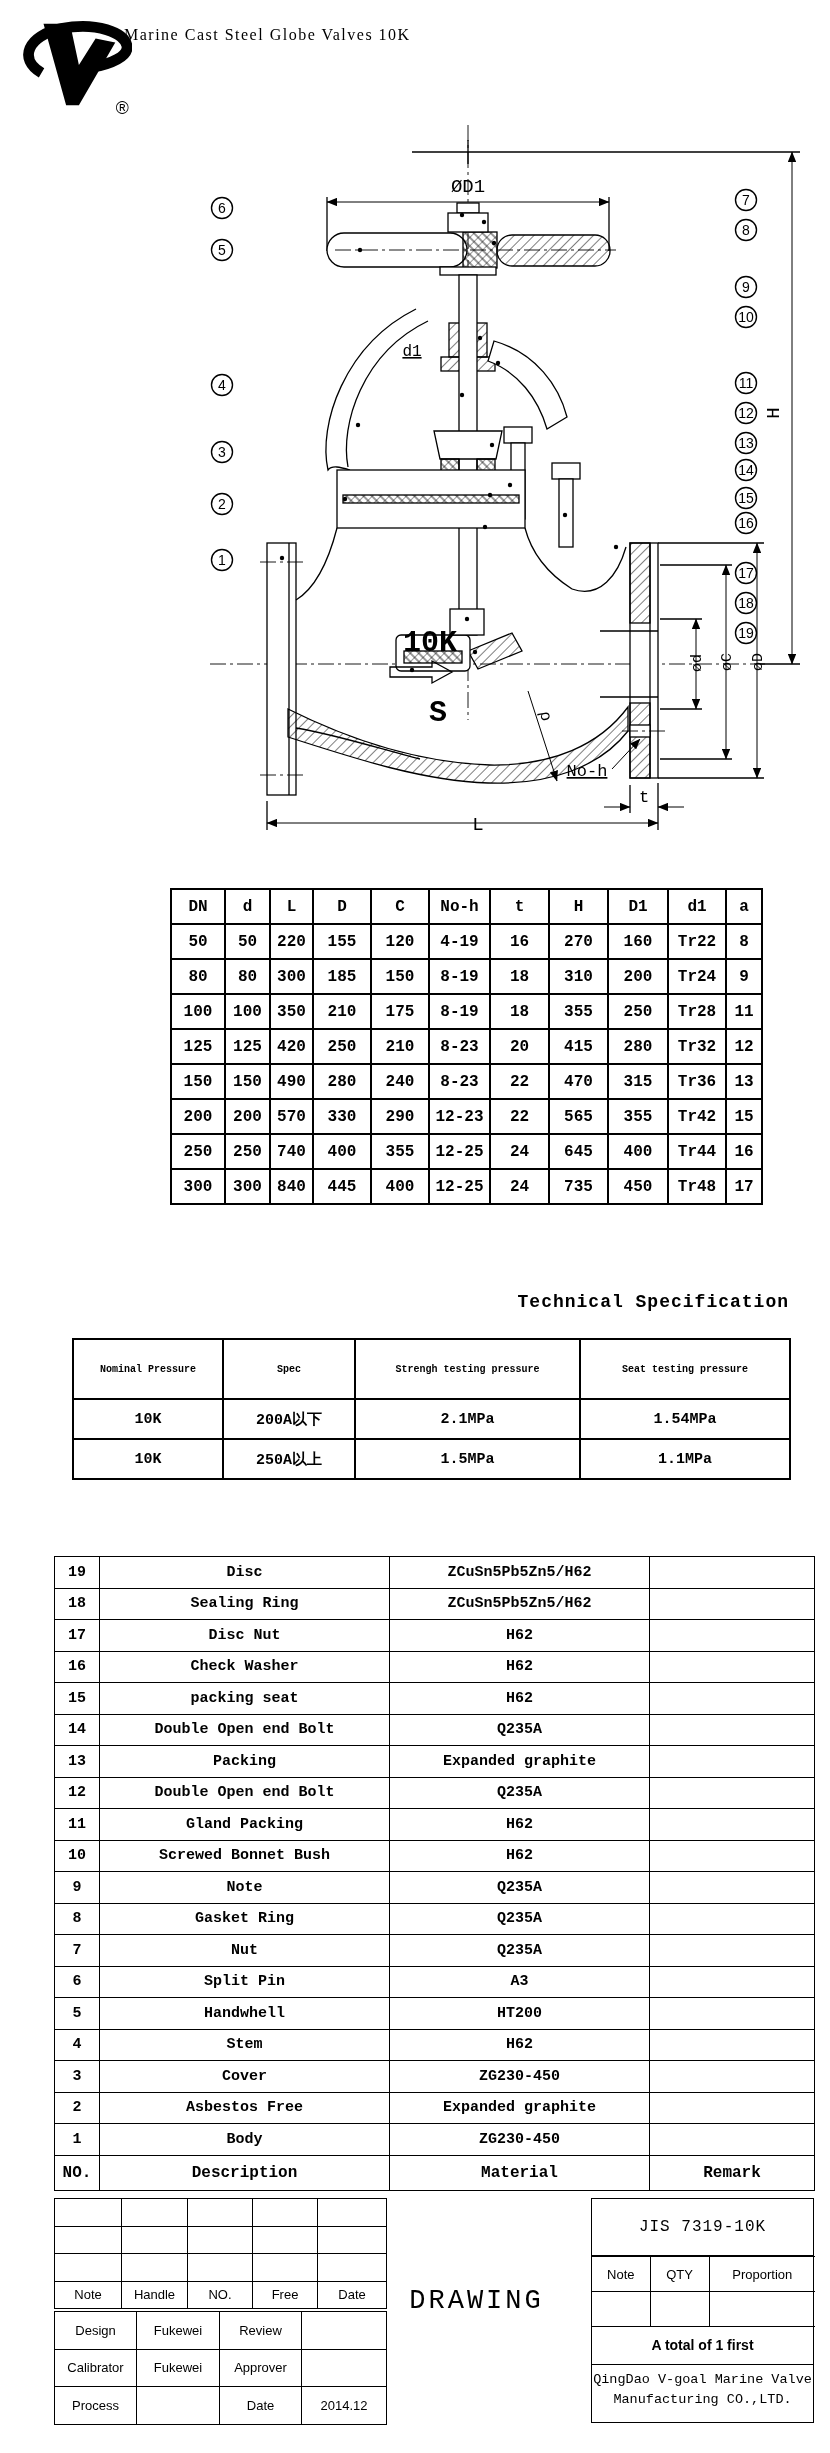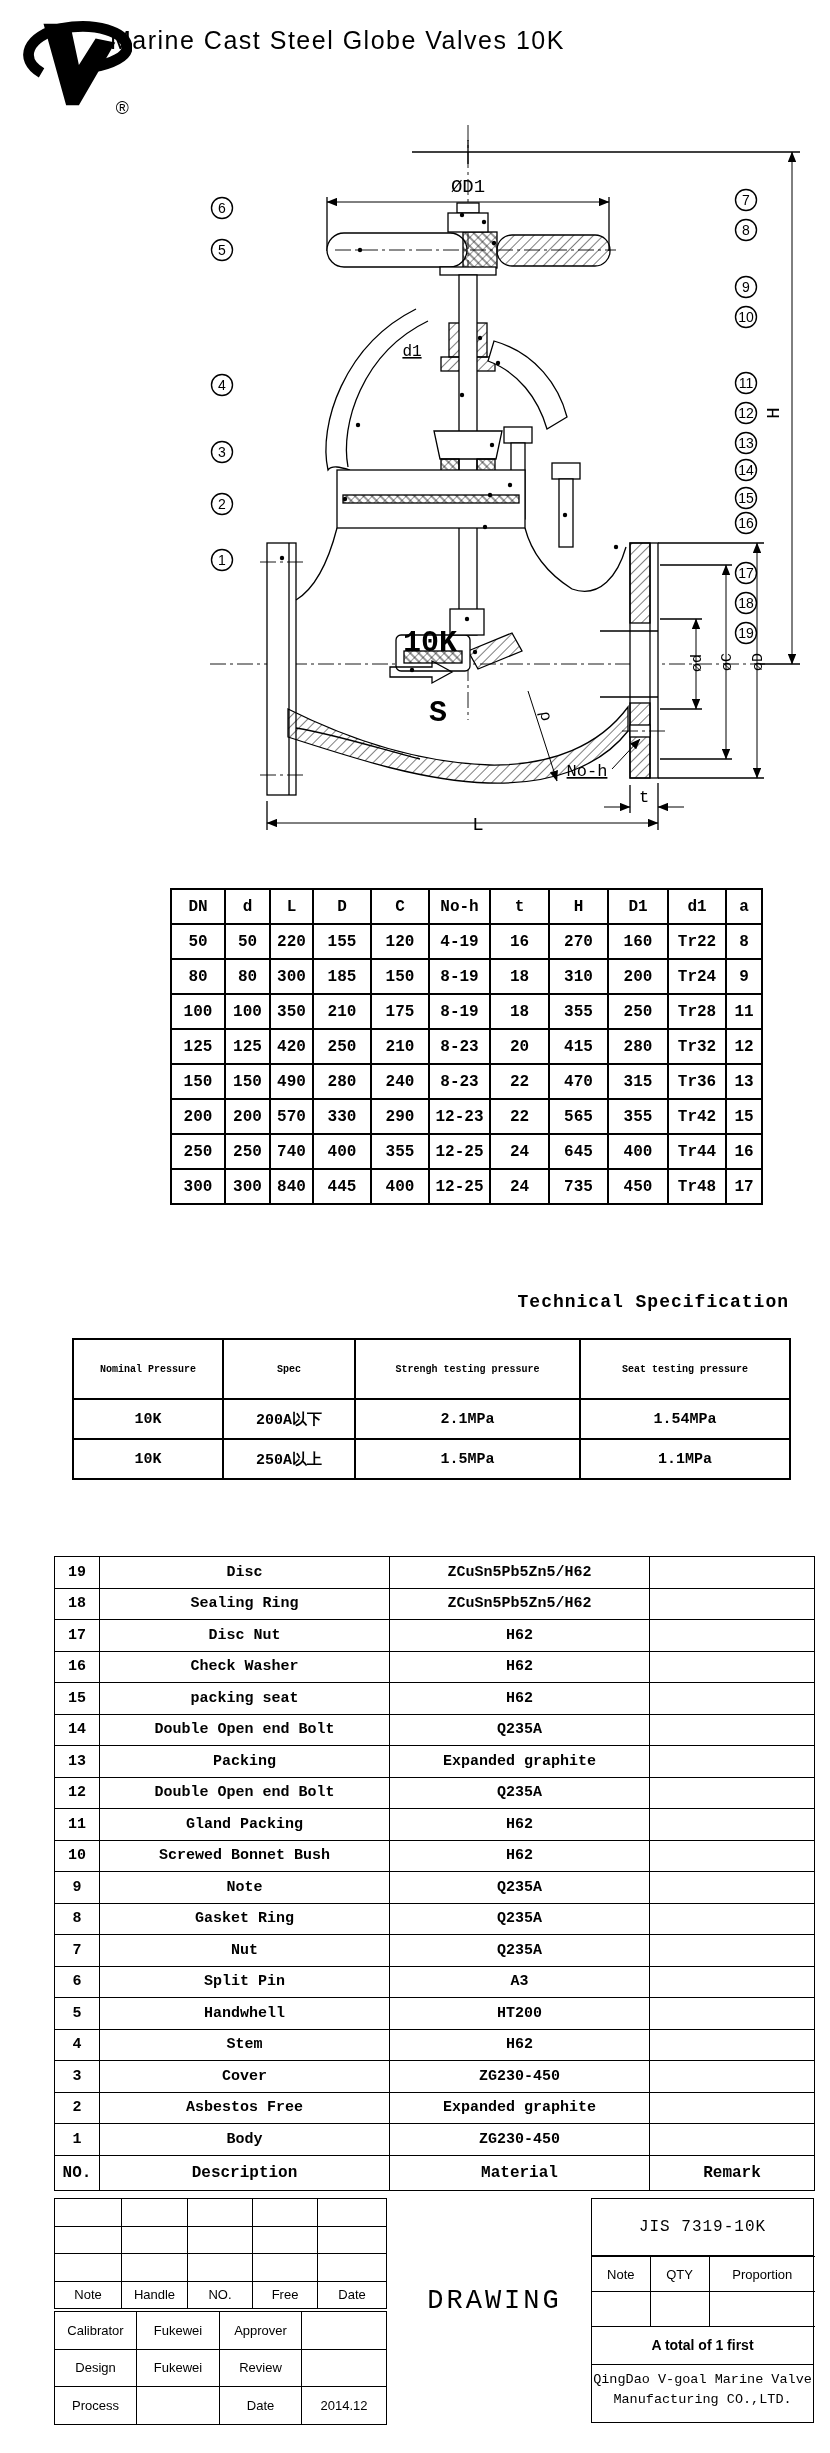--- a/index.html
+++ b/index.html
@@ -1,21 +1,21 @@
 <!DOCTYPE html>
 <html><head>
 <meta charset="utf-8">
 <style>
   html,body{margin:0;padding:0;background:#9a9a9a;}
   .page{position:relative;width:830px;height:2453px;margin:0 auto;background:#fff;
         color:#000;font-family:"Liberation Sans",sans-serif;overflow:hidden;}
   
   .logo{position:absolute;left:14px;top:6px;width:118px;height:118px;}
-  .page-title{position:absolute;left:110px;top:26px;font-family:Liberation Sans, sans-serif;
-        font-size:25px;letter-spacing:1.5px;white-space:nowrap;}
+  .page-title{position:absolute;left:124px;top:26px;font-family:Liberation Serif, serif;
+        font-size:16px;letter-spacing:1.5px;white-space:nowrap;}
   
   .drawing{position:absolute;left:60px;top:95px;width:740px;height:780px;}
   svg{display:block}
   .geom line,.geom path,.geom rect{stroke:#000;stroke-width:1.3;fill:none;}
   .geom .w{fill:#fff;}
   .geom .h{fill:url(#hat);}
   .geom .x{fill:url(#xhat);}
   .geom .cl{stroke-width:0.9;stroke-dasharray:16 4 3 4;}
   .geom .dim,.leader-layer line{stroke-width:1;}
   .balloon-layer circle.bl{fill:#fff;stroke:#000;stroke-width:1.4;}
@@ -39,21 +39,21 @@
   .parts{position:absolute;left:54px;top:1556px;width:760px;}
   .parts td{border:1.6px solid #000;height:30.5px;font:bold 15px "Liberation Mono",monospace;}
   .parts tr.foot td{font-size:16px;height:34px;}
   
   .tblock{position:absolute;left:54px;top:2198px;width:760px;height:227px;font-size:13px;}
   .tblock table td{border:1.6px solid #000;font-size:13px;font-family:"Liberation Sans",sans-serif;margin-top:45px;}
   .tb-grid-top{position:absolute;left:0;top:0;width:332px;}
   .tb-grid-top td{height:26.5px;}
   .tb-grid-bottom{position:absolute;left:0;top:113px;width:332px;}
   .tb-grid-bottom td{height:36.5px;}
-  .tb-drawing{position:absolute;left:338px;top:88px;width:205px;text-align:center;
+  .tb-drawing{position:absolute;left:320px;top:88px;width:205px;text-align:center;
         font-family:"Liberation Mono",monospace;font-size:27px;letter-spacing:3px;}
   .tb-right{position:absolute;left:537px;top:0;width:223px;height:225px;
         border:1.6px solid #000;box-sizing:border-box;}
   .tb-jis{height:56px;line-height:56px;border-bottom:1.6px solid #000;text-align:center;
         font-family:"Liberation Mono",monospace;font-size:16px;letter-spacing:1px;}
   .tb-qty{width:100%;}
   .tb-qty td{height:34px;border:1.6px solid #000;}
   .tb-qty tr td:first-child{border-left:none;}
   .tb-qty tr td:last-child{border-right:none;}
   .tb-total{height:37px;line-height:37px;border-bottom:1.6px solid #000;text-align:center;
@@ -634,29 +634,29 @@
       </table>
     <table class="tb-grid-bottom">
       <colgroup>
         <col style="width:82px">
           <col style="width:83px">
           <col style="width:82px">
           <col style="width:85px">
       </colgroup>
     <tbody>
           <tr>
+            <td>Design</td>
+            <td>Fukewei</td>
+            <td>Review</td>
+            <td></td>
+          </tr>
+          <tr>
             <td>Calibrator</td>
             <td>Fukewei</td>
             <td>Approver</td>
-            <td></td>
-          </tr>
-          <tr>
-            <td>Design</td>
-            <td>Fukewei</td>
-            <td>Review</td>
             <td></td>
           </tr>
           <tr>
             <td>Process</td>
             <td></td>
             <td>Date</td>
             <td>2014.12</td>
           </tr>
         </tbody>
       </table>

